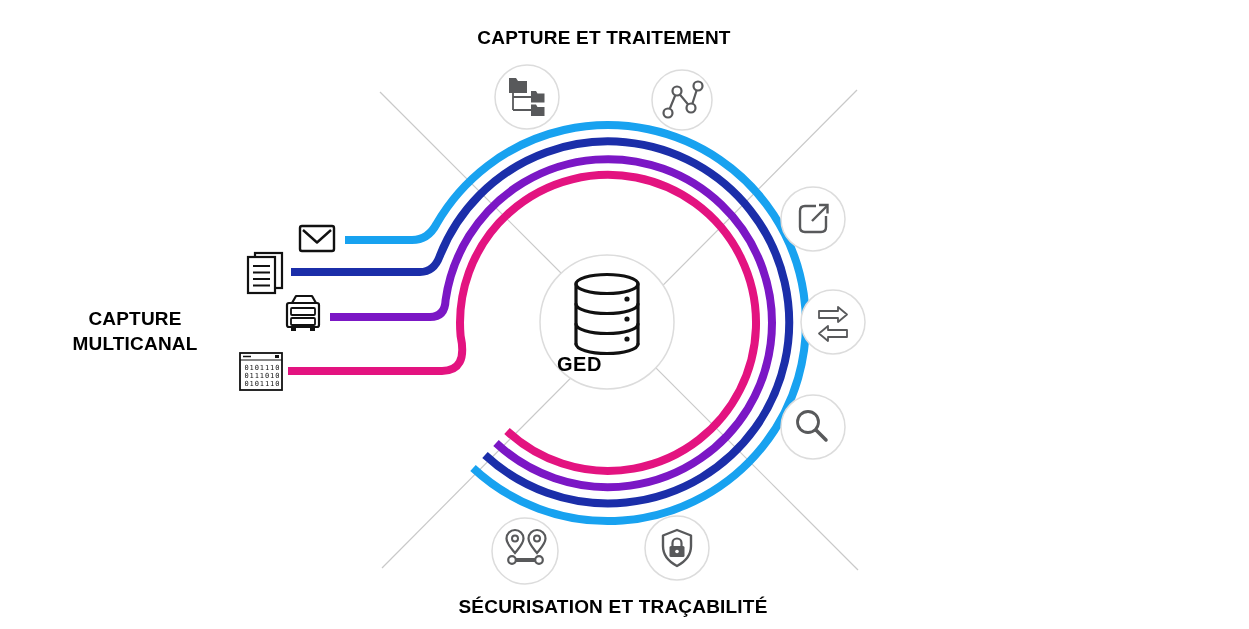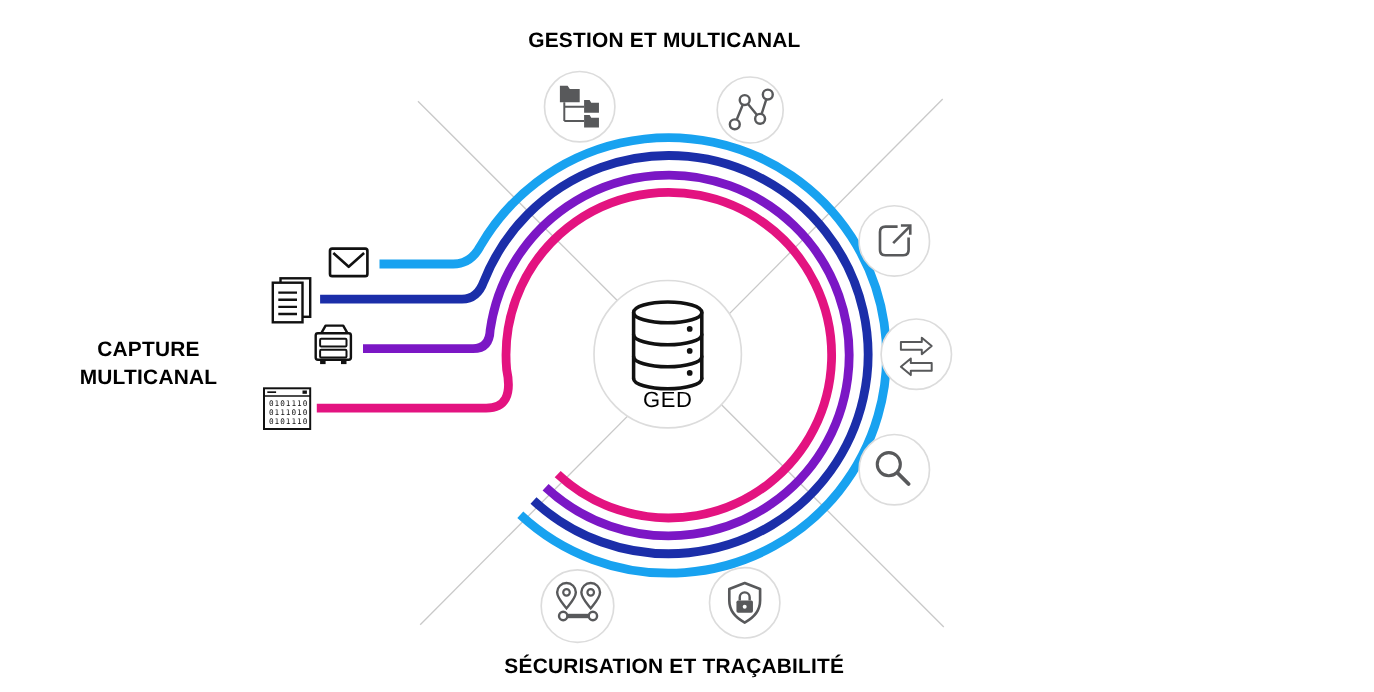--- a/index.html
+++ b/index.html
@@ -6,22 +6,22 @@
   #stage{
     position:relative;width:1249px;height:629px;background:#fff;overflow:hidden;
     font-family:"Liberation Sans",sans-serif;
   }
   #diagram-svg{position:absolute;left:0;top:0;}
   .label{
     position:absolute;font-weight:bold;color:#000;font-size:19px;
     text-align:center;letter-spacing:.2px;line-height:25px;white-space:nowrap;
   }
   .hub-label{
-    position:absolute;font-weight:normal;color:#000;font-size:20px;
-    text-align:center;letter-spacing:.5px;
+    position:absolute;font-weight:bold;color:#000;font-size:20px;
+    text-align:left;letter-spacing:.5px;
   }
   .bin-row{
     font-family:"DejaVu Sans Mono",monospace;font-size:7px;letter-spacing:.9px;fill:#111;
   }
 </style>
 </head>
 <body>
 
 <div id="stage">
 
@@ -148,21 +148,21 @@
         <path d="M576,304 a31,9.5 0 0 0 62,0"></path>
         <path d="M576,324 a31,9.5 0 0 0 62,0"></path>
         <path d="M576,344 a31,9.5 0 0 0 62,0"></path>
         <circle cx="627" cy="299" r="2.6" fill="#111" stroke="none"></circle>
         <circle cx="627" cy="319" r="2.6" fill="#111" stroke="none"></circle>
         <circle cx="627" cy="339" r="2.6" fill="#111" stroke="none"></circle>
       </g>
     </g>
   </svg>
 
-  <div class="label" style="left:304px;top:25px;width:600px;">GESTION ET MULTICANAL</div>
+  <div class="label" style="left:304px;top:25px;width:600px;">CAPTURE ET TRAITEMENT</div>
 
 
   <div class="label" style="left:34px;top:306px;width:202px;">
     <div>CAPTURE</div>
     <div>MULTICANAL</div>
   </div>
 
   <div class="label" style="left:313px;top:594px;width:600px;">SÉCURISATION ET TRAÇABILITÉ</div>
 
   <div class="hub-label" style="left:557px;top:353px;width:100px;">GED</div>

